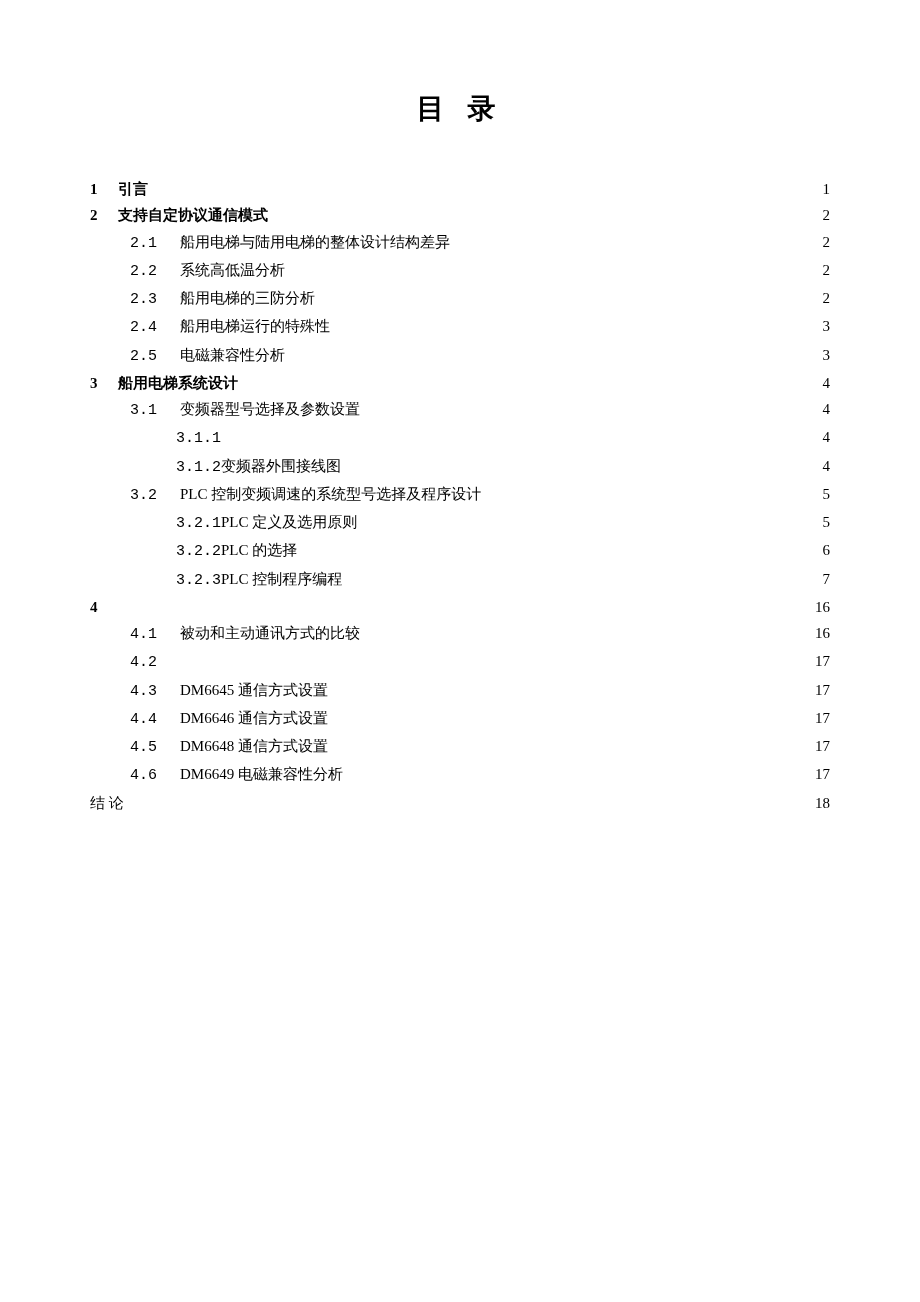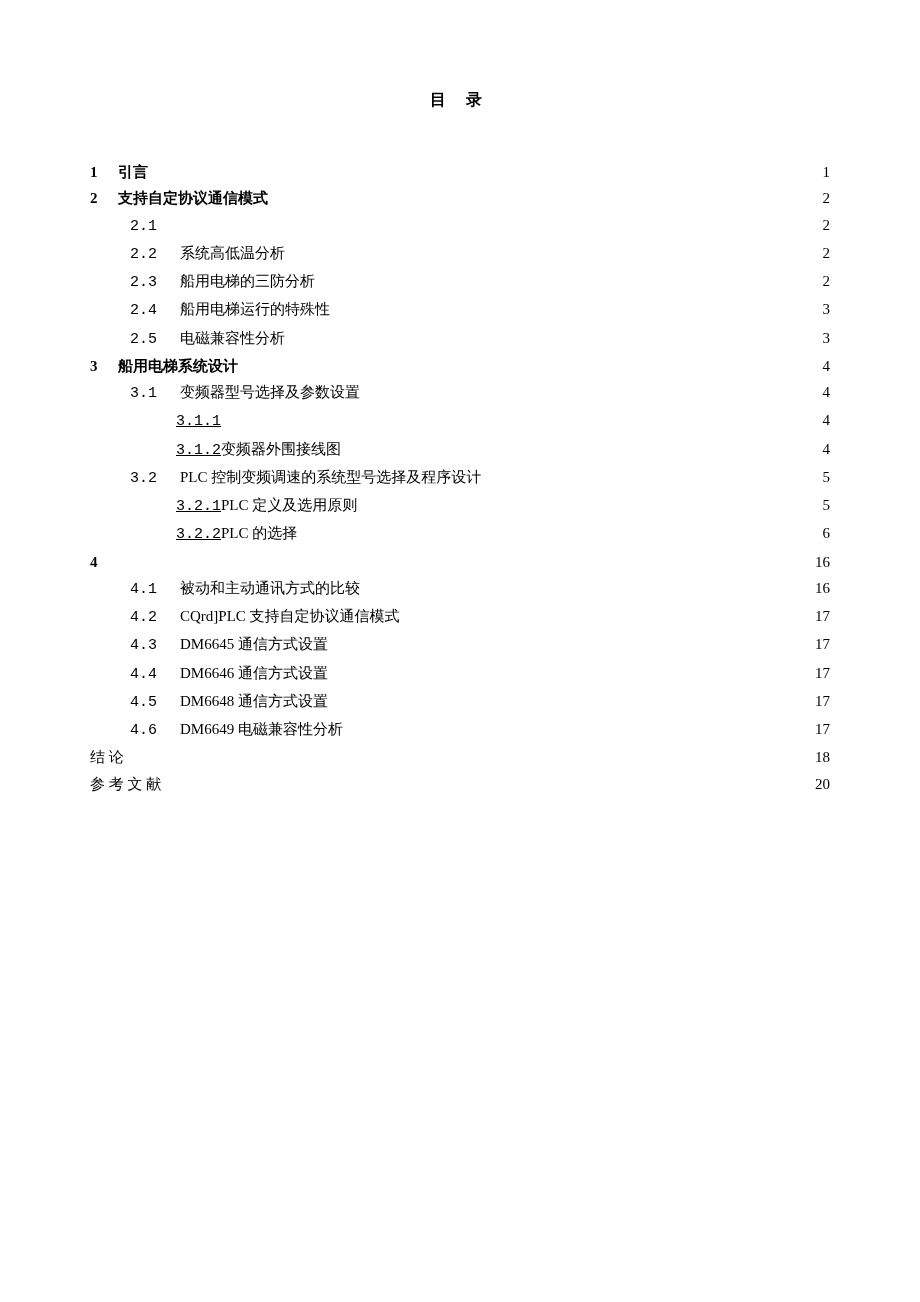--- a/index.html
+++ b/index.html
@@ -7,21 +7,21 @@
       margin: 0;
       padding: 90px 90px 0 90px;
       width: 920px;
       box-sizing: border-box;
       font-family: "SimSun", "宋体", serif;
       color: #000;
       font-size: 15px;
     }
     .title {
       text-align: center;
-      font-size: 16px;
+      font-size: 28px;
       font-weight: bold;
       margin-bottom: 48px;
       letter-spacing: 8px;
     }
     .toc-row {
       display: flex;
       align-items: baseline;
       white-space: nowrap;
       line-height: 1.75;
     }
@@ -33,21 +33,20 @@
     .indent-2 { padding-left: 86px; }
     .subnum {
       flex: 0 0 auto;
       min-width: 50px;
       font-family: Liberation Mono, monospace;
       letter-spacing: 0;
     }
     .subsubnum {
       flex: 0 0 auto;
       font-family: "Courier New", monospace;
-      text-decoration: underline;
     }
     .label {
       flex: 0 0 auto;
     }
     .dots {
       flex: 1 1 auto;
       overflow: hidden;
       letter-spacing: 2px;
       position: relative;
       height: 1em;
@@ -79,20 +78,21 @@
       <span class="page">1</span>
     </div>
     <div class="toc-row">
       <span class="num bold">2</span>
       <span class="label bold">支持自定协议通信模式</span>
       <span class="dots"></span>
       <span class="page">2</span>
     </div>
     <div class="toc-row indent-1">
       <span class="subnum">2.1</span>
+      <span class="label">船用电梯与陆用电梯的整体设计结构差异</span>
       <span class="dots"></span>
       <span class="page">2</span>
     </div>
     <div class="toc-row indent-1">
       <span class="subnum">2.2</span>
       <span class="label">系统高低温分析</span>
       <span class="dots"></span>
       <span class="page">2</span>
     </div>
     <div class="toc-row indent-1">
@@ -147,34 +147,39 @@
       <span class="label"> PLC 定义及选用原则</span>
       <span class="dots"></span>
       <span class="page">5</span>
     </div>
     <div class="toc-row indent-2">
       <span class="subsubnum">3.2.2</span>
       <span class="label"> PLC 的选择</span>
       <span class="dots"></span>
       <span class="page">6</span>
     </div>
+    <div class="toc-row indent-2">
+      <span class="subsubnum">3.2.3</span>
+      <span class="label"> PLC 控制程序编程</span>
+      <span class="dots"></span>
+      <span class="page">7</span>
+    </div>
     <div class="toc-row">
       <span class="num bold">4</span>
       <span class="dots"></span>
       <span class="page">16</span>
     </div>
     <div class="toc-row indent-1">
       <span class="subnum">4.1</span>
       <span class="label">被动和主动通讯方式的比较</span>
       <span class="dots"></span>
       <span class="page">16</span>
     </div>
     <div class="toc-row indent-1">
       <span class="subnum">4.2</span>
-      <span class="label">CQrd]PLC 支持自定协议通信模式</span>
       <span class="dots"></span>
       <span class="page">17</span>
     </div>
     <div class="toc-row indent-1">
       <span class="subnum">4.3</span>
       <span class="label">DM6645 通信方式设置</span>
       <span class="dots"></span>
       <span class="page">17</span>
     </div>
     <div class="toc-row indent-1">
@@ -192,19 +197,14 @@
     <div class="toc-row indent-1">
       <span class="subnum">4.6</span>
       <span class="label">DM6649 电磁兼容性分析</span>
       <span class="dots"></span>
       <span class="page">17</span>
     </div>
     <div class="toc-row">
       <span class="label">结   论</span>
       <span class="dots"></span>
       <span class="page">18</span>
-    </div>
-    <div class="toc-row">
-      <span class="label">参 考 文 献</span>
-      <span class="dots"></span>
-      <span class="page">20</span>
     </div>
   </div>
 
 </body></html>

